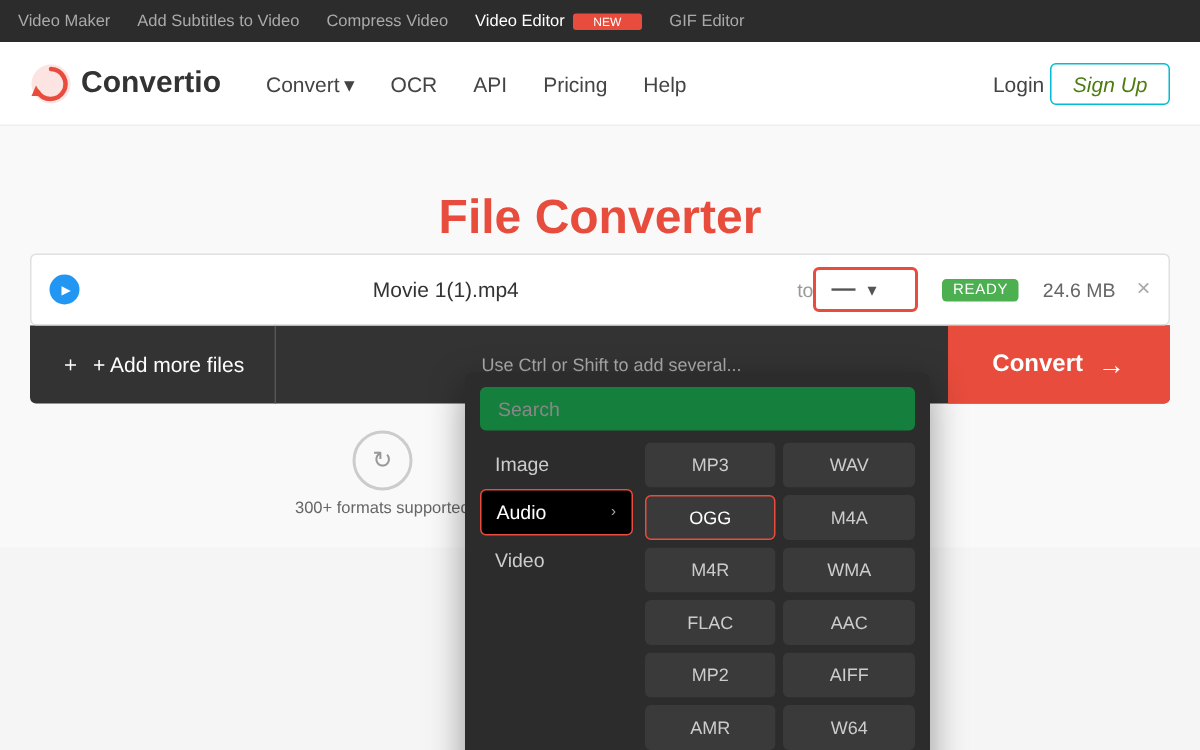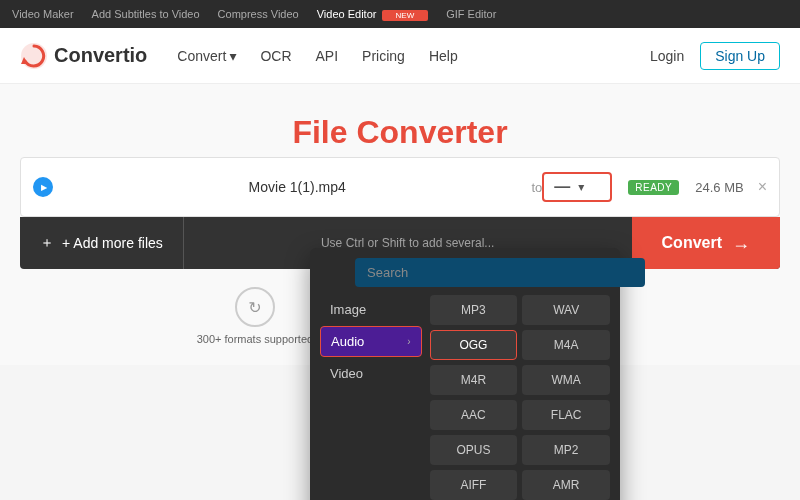--- a/index.html
+++ b/index.html
@@ -71,68 +71,70 @@
       display: flex;
       align-items: center;
       gap: 3px;
     }
     .nav-link.convert-link {
       font-size: 14px;
     }
     .nav-actions {
       display: flex;
       align-items: center;
-      gap: 16px;
+      gap: 4px;
     }
     .login-btn {
       font-size: 14px;
       color: #444;
       cursor: pointer;
       background: none;
       border: none;
     }
     .signup-btn {
       font-size: 14px;
-      color: #0369a1;
+      color: #4d7c0f;
       border: 1.5px solid #00bcd4;
       padding: 5px 14px;
       border-radius: 4px;
       cursor: pointer;
       background: none;
+      font-style: italic;
     }
 
     
     .hero {
       background: #f9f9f9;
       text-align: center;
       padding: 30px 20px 20px;
     }
     .hero-title {
       font-size: 32px;
       color: #e74c3c;
       font-weight: bold;
       margin-bottom: 6px;
+      margin-top: 12px;
     }
     .hero-subtitle {
       font-size: 14px;
       color: #666;
       margin-bottom: 20px;
     }
 
     
     .file-row {
       background: #fff;
       border: 1px solid #e0e0e0;
       border-radius: 4px;
       max-width: 760px;
       margin: 0 auto;
       display: flex;
       align-items: center;
       padding: 0 12px;
-      height: 60px;
+      height: 48px;
       position: relative;
     }
     .file-play-icon {
       width: 20px;
       height: 20px;
       border-radius: 50%;
       background: #2196f3;
       display: flex;
       align-items: center;
       justify-content: center;
@@ -278,30 +280,29 @@
       top: 248px;
       left: 310px;
       width: 310px;
       background: #2c2c2c;
       border-radius: 6px;
       z-index: 100;
       padding: 10px;
       box-shadow: 0 8px 24px rgba(0,0,0,0.4);
     }
     .format-search {
-      background: #0c4a6e;
+      background: #15803d;
       border: none;
       border-radius: 4px;
       padding: 7px 12px;
       color: #ccc;
       font-size: 13px;
       width: 100%;
       outline: none;
       margin-bottom: 8px;
-      margin-left: 35px;
     }
     .format-search::placeholder { color: #888; }
     .format-body {
       display: flex;
       gap: 8px;
     }
     .format-categories {
       display: flex;
       flex-direction: column;
       gap: 2px;
@@ -311,21 +312,21 @@
       padding: 7px 10px;
       font-size: 13px;
       color: #ccc;
       cursor: pointer;
       border-radius: 4px;
       display: flex;
       align-items: center;
       justify-content: space-between;
     }
     .format-category.active {
-      background: #4c1d95;
+      background: #000000;
       border: 1.5px solid #e74c3c;
       color: #fff;
       gap: 43px;
     }
     .cat-arrow {
       font-size: 10px;
       color: #aaa;
     }
     .format-grid {
       display: grid;
@@ -444,23 +445,22 @@
       </div>
     </div>
 
     <div class="format-grid" id="format-grid">
     <div class="format-btn">MP3</div>
         <div class="format-btn">WAV</div>
         <div class="format-btn selected">OGG</div>
         <div class="format-btn">M4A</div>
         <div class="format-btn">M4R</div>
         <div class="format-btn">WMA</div>
+        <div class="format-btn">FLAC</div>
         <div class="format-btn">AAC</div>
-        <div class="format-btn">FLAC</div>
-        <div class="format-btn">OPUS</div>
         <div class="format-btn">MP2</div>
         <div class="format-btn">AIFF</div>
         <div class="format-btn">AMR</div>
         <div class="format-btn">W64</div>
         <div class="format-btn">CDDA</div>
       </div>
   </div>
 </div>
 
 </body></html>

